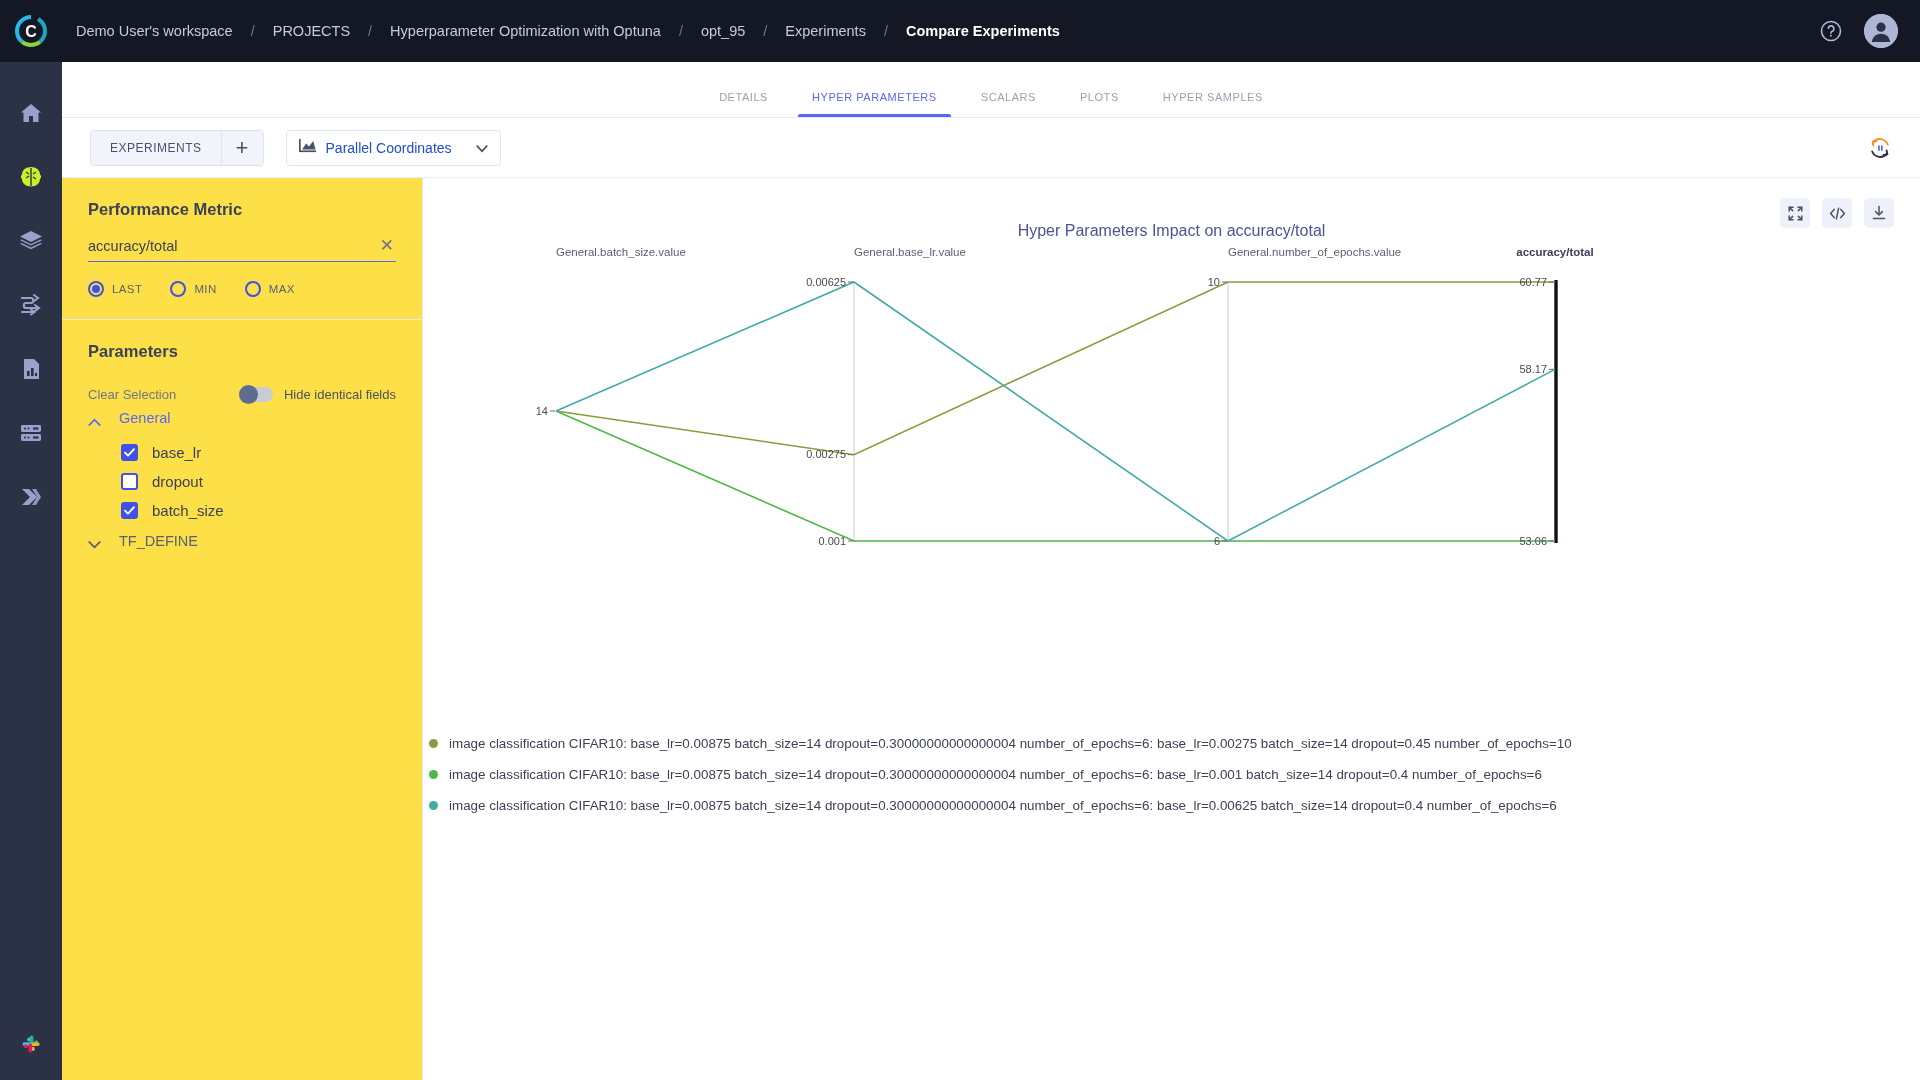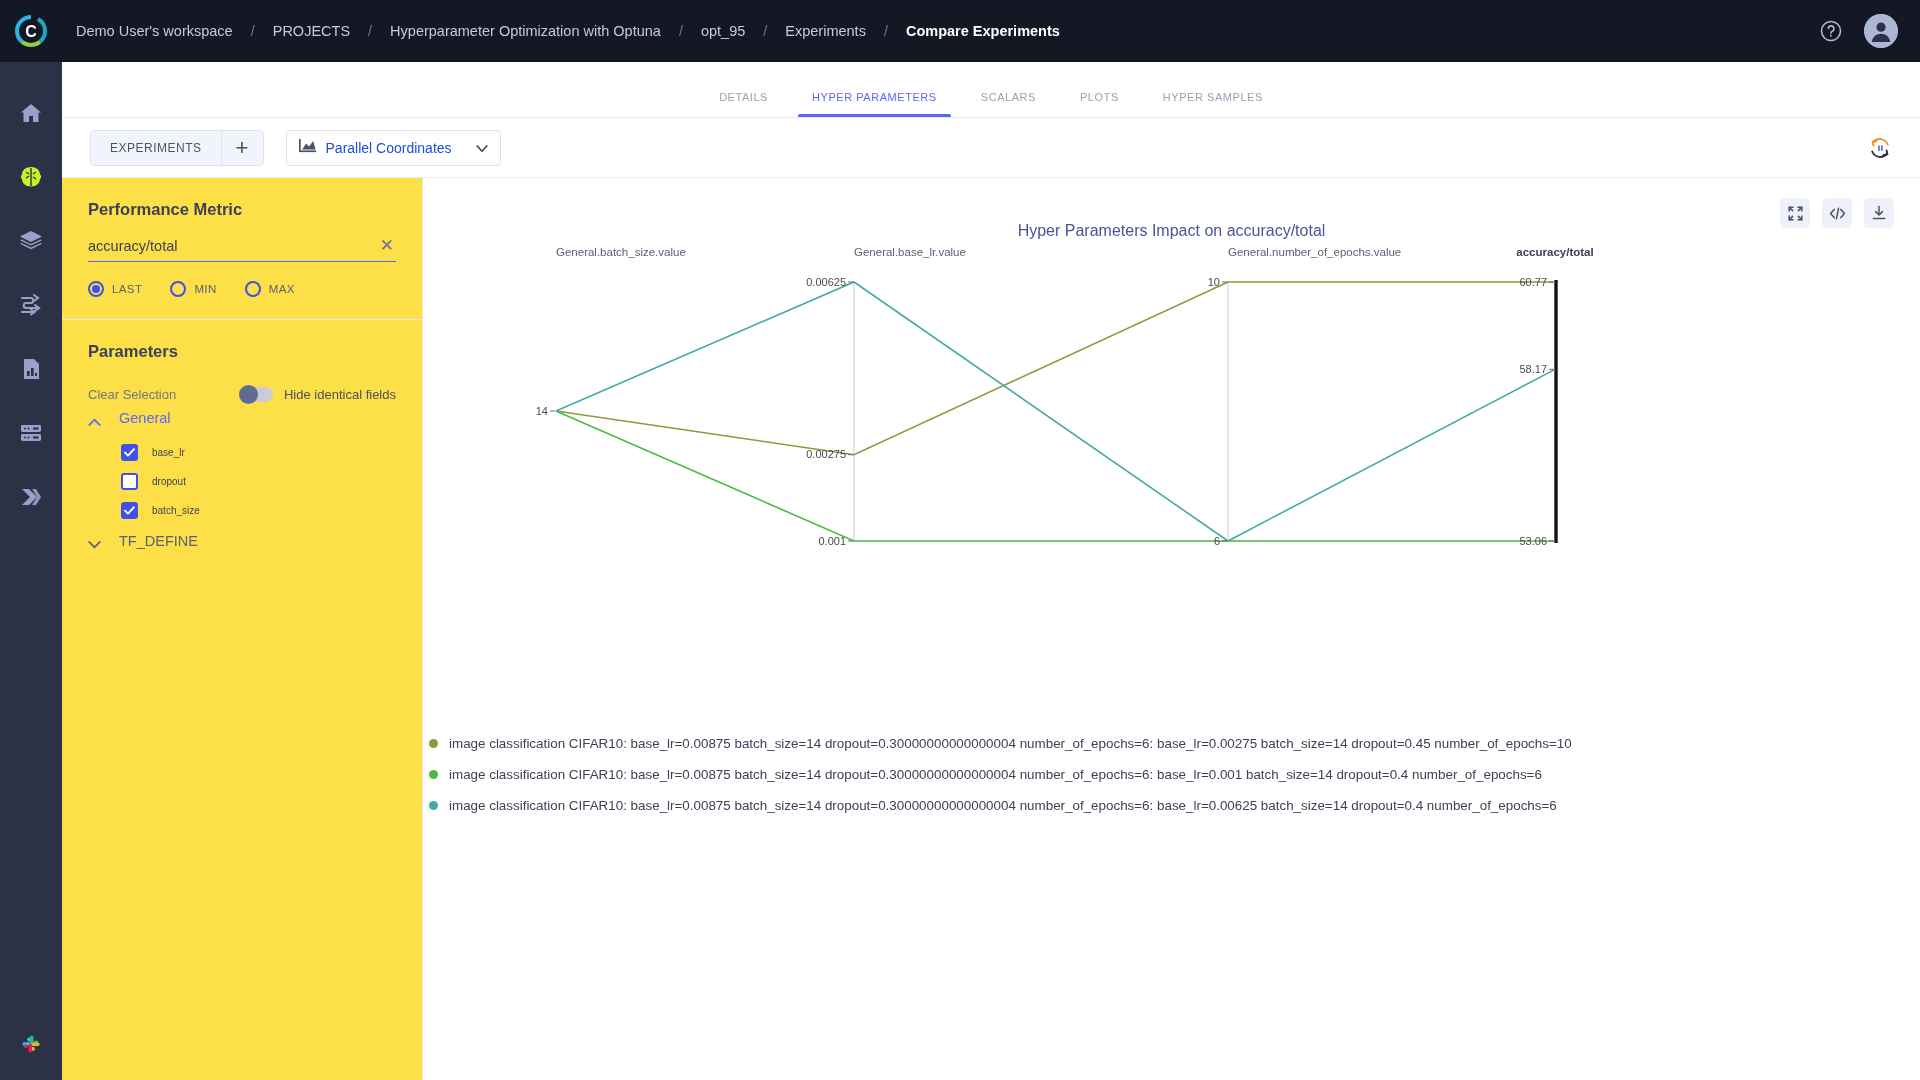--- a/index.html
+++ b/index.html
@@ -111,21 +111,21 @@
   .toggle-label { font-size: 13px; color: #4b5168; }
 
   .group-head { display: flex; align-items: center; gap: 18px; margin-top: 8px; cursor: pointer; }
   .chev { width: 13px; height: 13px; }
   .group-name { font-size: 14.5px; color: #5a67f6; }
   .group-name.dim { color: #5a6076; }
   .param-list { margin-top: 12px; }
   .param-row { display: flex; align-items: center; gap: 14px; padding: 6px 0 6px 33px; cursor: pointer; }
   .cb { width: 17px; height: 17px; border-radius: 3px; border: 2px solid #3f51e8; background: #fff; display:flex; align-items:center; justify-content:center; flex: none; }
   .cb.checked { background: #3f51e8; border-color: #3f51e8; }
-  .param-label { font-size: 10px; color: #3b4159; }
+  .param-label { font-size: 15px; color: #3b4159; }
 
   
   .chartarea { position: absolute; left: 423px; top: 178px; width: 1497px; height: 902px; background: #fff; }
   .chart-title { position: absolute; left: 0; right: 0; top: 44px; text-align: center; font-size: 16px; color: #4b5396; font-weight: 400; }
   .chart-tools { position: absolute; right: 26px; top: 20px; display: flex; gap: 12px; }
   .tool-btn {
     width: 30px; height: 30px; background: #eef1fa; border-radius: 5px;
     display: flex; align-items: center; justify-content: center; cursor: pointer;
   }
   .plot { position: absolute; left: 0; top: 70px; width: 1497px; height: 430px; }

